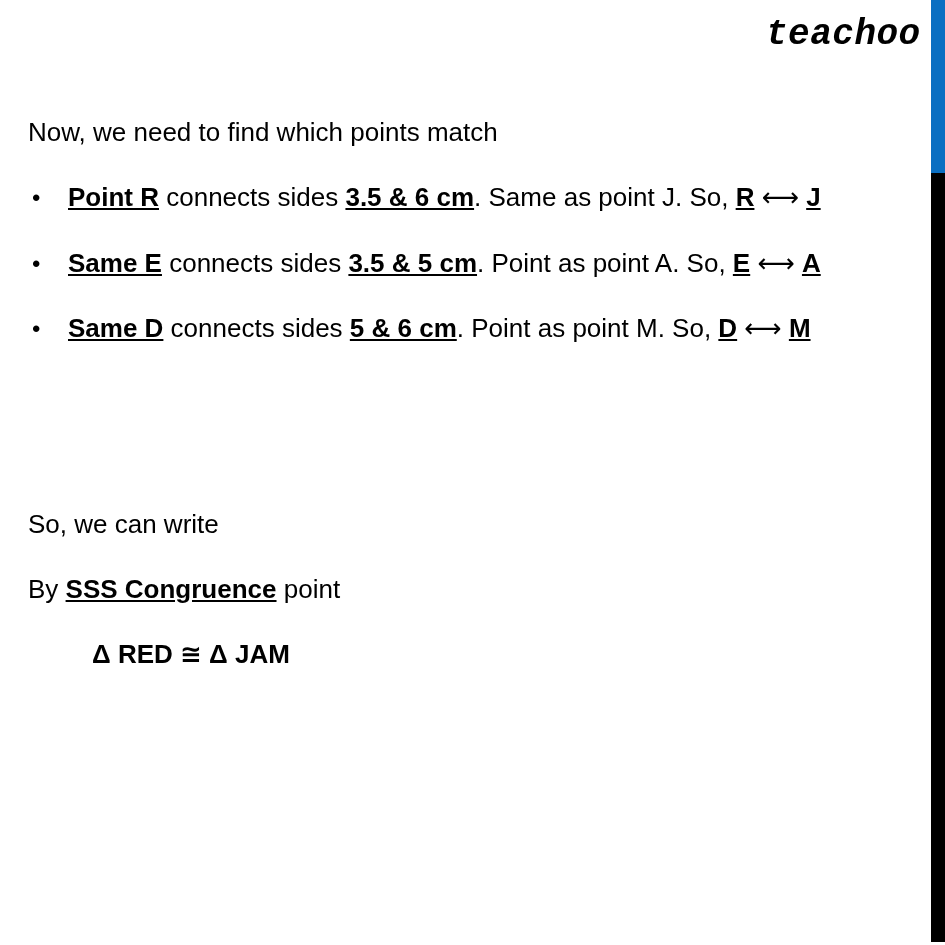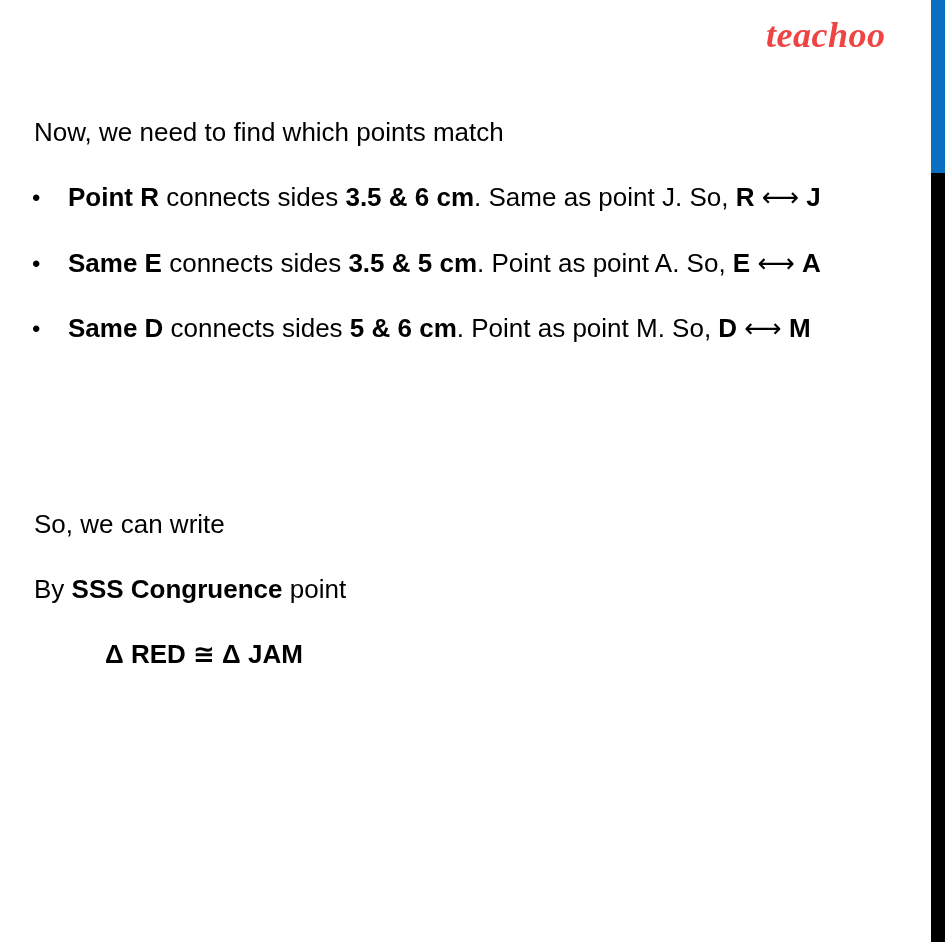--- a/index.html
+++ b/index.html
@@ -3,41 +3,41 @@
   <meta charset="utf-8">
   <style>
     html, body { margin: 0; padding: 0; }
     body {
       width: 945px; height: 945px; position: relative; overflow: hidden;
       background: #ffffff; color: #000000;
       font-family: "Liberation Sans", "DejaVu Sans", sans-serif;
     }
     .logo {
       position: absolute; left: 766px; top: 14px;
-      font-family: Liberation Serif, serif; font-weight: bold; font-style: italic;
-      font-size: 36px; letter-spacing: 0.5px; color: #ef4444;
+      font-family: Liberation Mono, monospace; font-weight: bold; font-style: italic;
+      font-size: 36px; letter-spacing: 0.5px; color: #000000;
     }
     .side-bar-blue {
       position: absolute; left: 931px; top: 0; width: 14px; height: 173px;
       background: #0a6fc2;
     }
     .side-bar-black {
       position: absolute; left: 931px; top: 173px; width: 14px; height: 769px;
       background: #000000;
     }
     .line {
-      position: absolute; left: 34px; font-size: 26px; line-height: 34px;
+      position: absolute; left: 28px; font-size: 26px; line-height: 34px;
       white-space: nowrap;
     }
     .bullet-line { left: 32px; }
     .bullet-dot {
       display: inline-block; width: 36px; font-size: 24px;
     }
-    b { font-weight: bold; }
-    .formula { left: 92px; font-weight: bold; margin-left: 13px; }
+    b { font-weight: bold; text-decoration: underline; }
+    .formula { left: 92px; font-weight: bold; }
   </style>
 </head>
 <body>
 
 <div class="logo">teachoo</div>
 <div class="side-bar-blue"></div>
 <div class="side-bar-black"></div>
 
 <div class="line" style="top:115px">Now, we need to find which points match</div>
 

